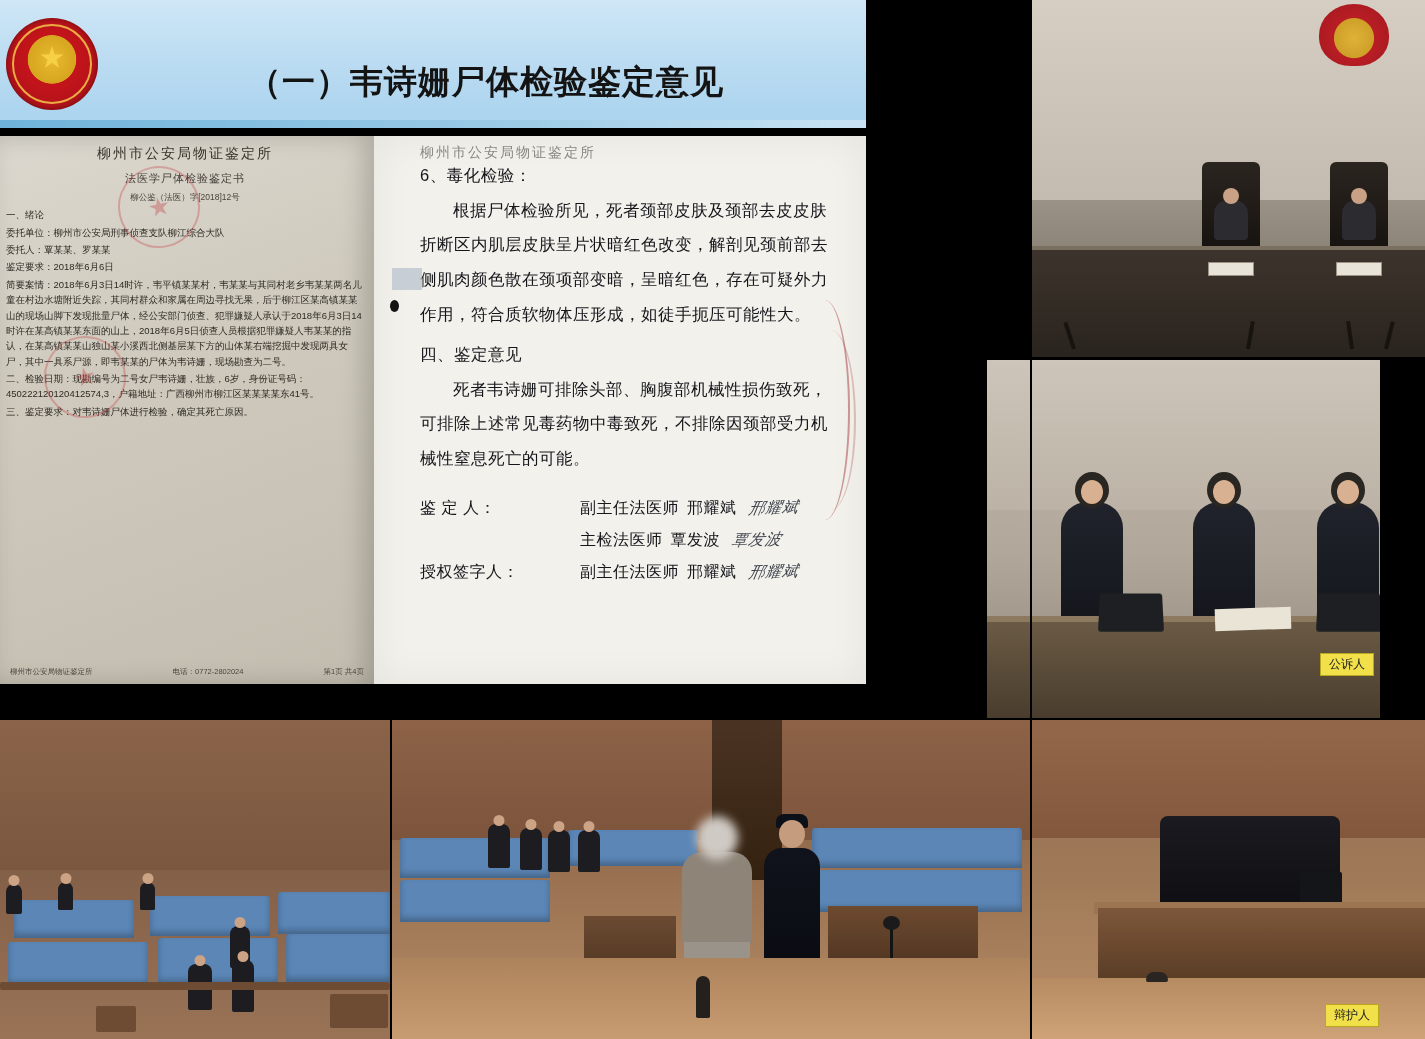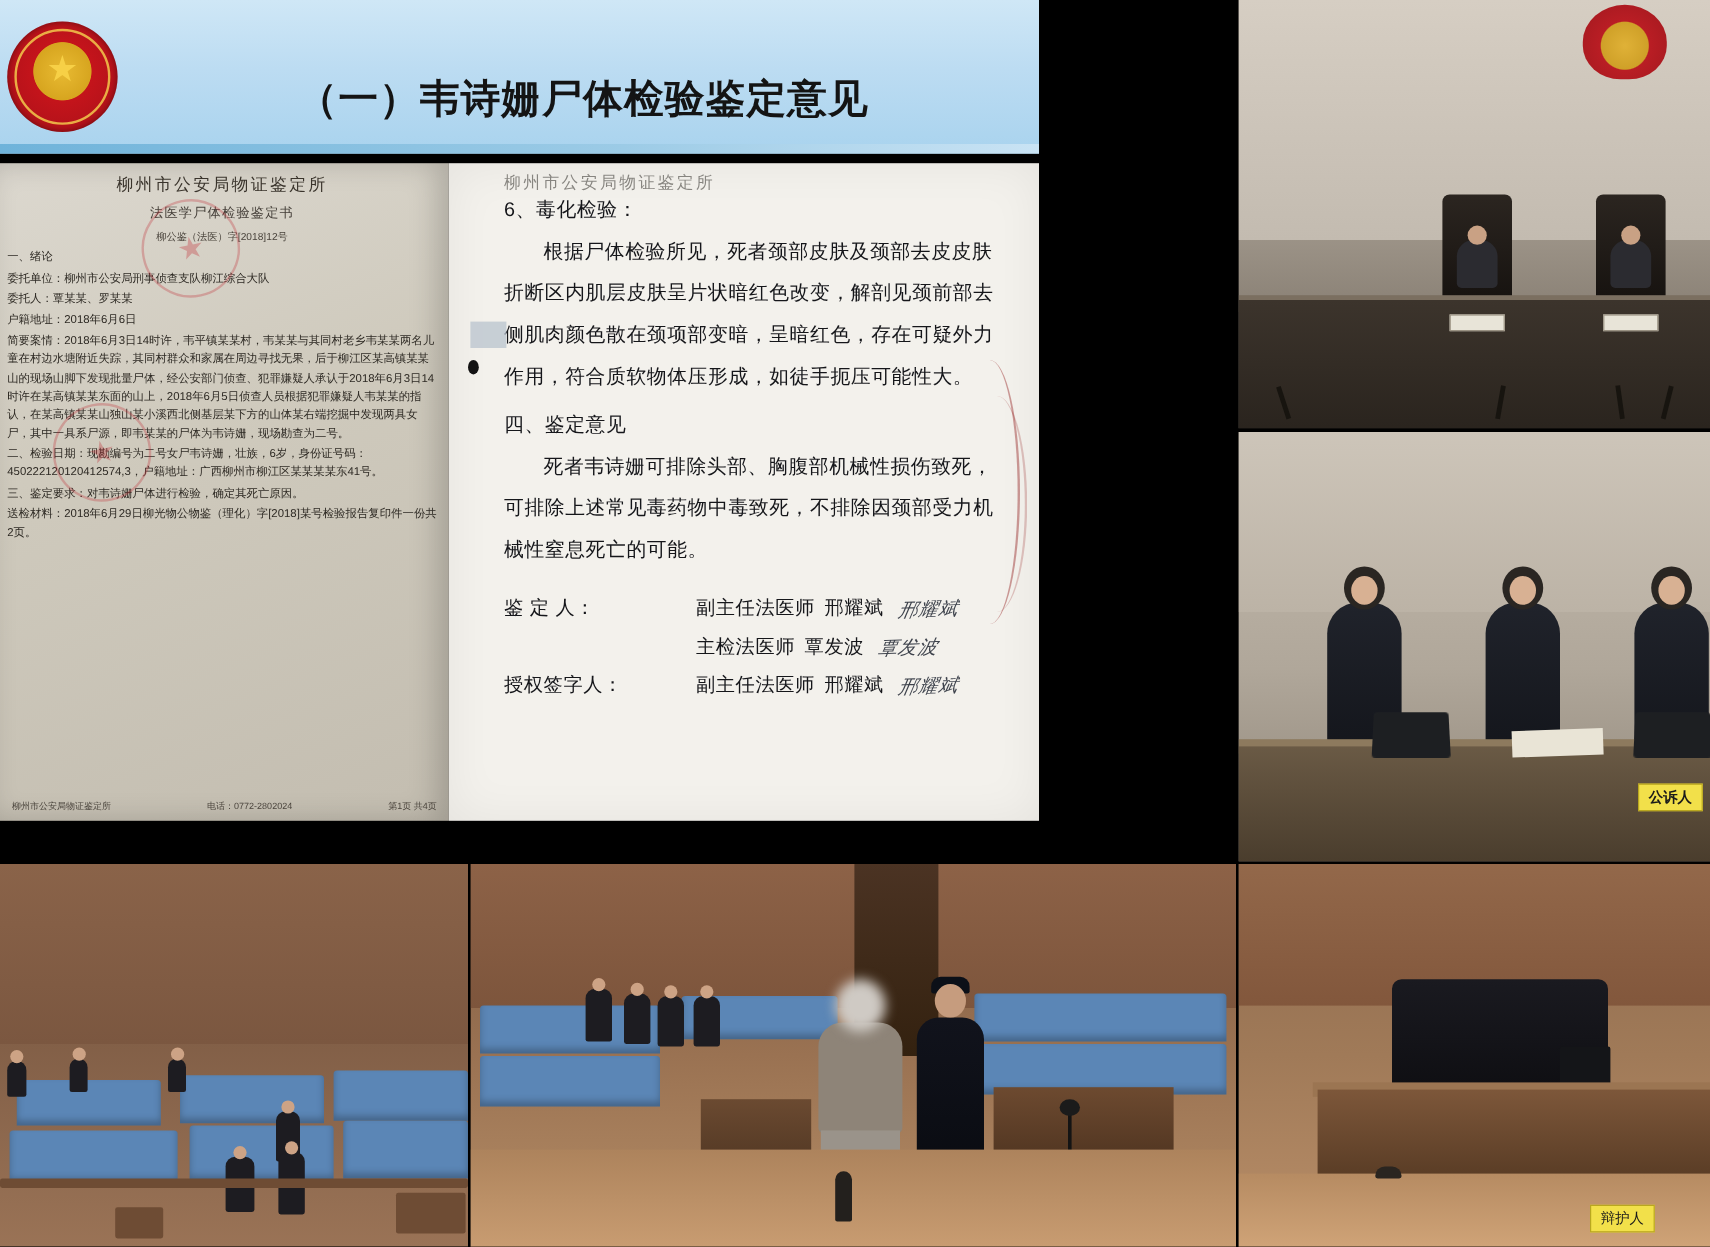--- a/index.html
+++ b/index.html
@@ -243,23 +243,22 @@
   .nameplate.n1 { left: 176px; }
   .nameplate.n2 { left: 304px; }
   .mic {
     position: absolute; bottom: 8px;
     width: 4px; height: 28px; background: #17140f;
     transform-origin: bottom center;
   }
 
   
   #cam-clerks {
-    left: 1032px; top: 360px; width: 393px; height: 358px;
+    left: 987px; top: 360px; width: 393px; height: 358px;
     background: linear-gradient(180deg,#c6bdb0 0%, #b0a79a 55%, #8e8477 100%);
-    font-weight: bold;
   }
   .clerk-wall {
     position: absolute; left: 0; top: 0; width: 393px; height: 150px;
     background: linear-gradient(180deg,#cdc5b9 0%, #bcb3a6 100%);
   }
   .clerk-desk {
     position: absolute; left: 0; top: 262px; width: 393px; height: 96px;
     background: linear-gradient(180deg,#6a5a45 0%, #4a3d2d 100%);
   }
   .clerk-desk-edge {
@@ -454,25 +453,24 @@
 
     <div class="slide-title">（一）韦诗姗尸体检验鉴定意见</div>
 
     <div class="doc-left">
       <div class="dl-title">柳州市公安局物证鉴定所</div>
       <div class="dl-sub">法医学尸体检验鉴定书</div>
       <div class="dl-code">柳公鉴（法医）字[2018]12号</div>
       <div class="dl-line">一、绪论</div>
       <div class="dl-line">委托单位：柳州市公安局刑事侦查支队柳江综合大队</div>
       <div class="dl-line">委托人：覃某某、罗某某</div>
-      <div class="dl-line">户籍地址：2018年6月6日</div>
+      <div class="dl-line">鉴定要求：2018年6月6日</div>
       <div class="dl-line">简要案情：2018年6月3日14时许，韦平镇某某村，韦某某与其同村老乡韦某某两名儿童在村边水塘附近失踪，其同村群众和家属在周边寻找无果，后于柳江区某高镇某某山的现场山脚下发现批量尸体，经公安部门侦查、犯罪嫌疑人承认于2018年6月3日14时许在某高镇某某东面的山上，2018年6月5日侦查人员根据犯罪嫌疑人韦某某的指认，在某高镇某某山独山某小溪西北侧基层某下方的山体某右端挖掘中发现两具女尸，其中一具系尸源，即韦某某的尸体为韦诗姗，现场勘查为二号。</div>
       <div class="dl-line">二、检验日期：现勘编号为二号女尸韦诗姗，壮族，6岁，身份证号码：450222120120412574,3，户籍地址：广西柳州市柳江区某某某某东41号。</div>
       <div class="dl-line">三、鉴定要求：对韦诗姗尸体进行检验，确定其死亡原因。</div>
-      <div class="dl-line">送检材料：2018年6月29日柳光物公物鉴（理化）字[2018]某号检验报告复印件一份共2页。</div>
       <div class="dl-foot">
         <span>柳州市公安局物证鉴定所</span>
         <span>电话：0772-2802024</span>
         <span>第1页 共4页</span>
       </div>
     </div>
     <div class="stamp s1">
         <span class="stamp-star">★</span>
       </div>
     <div class="stamp s2">

